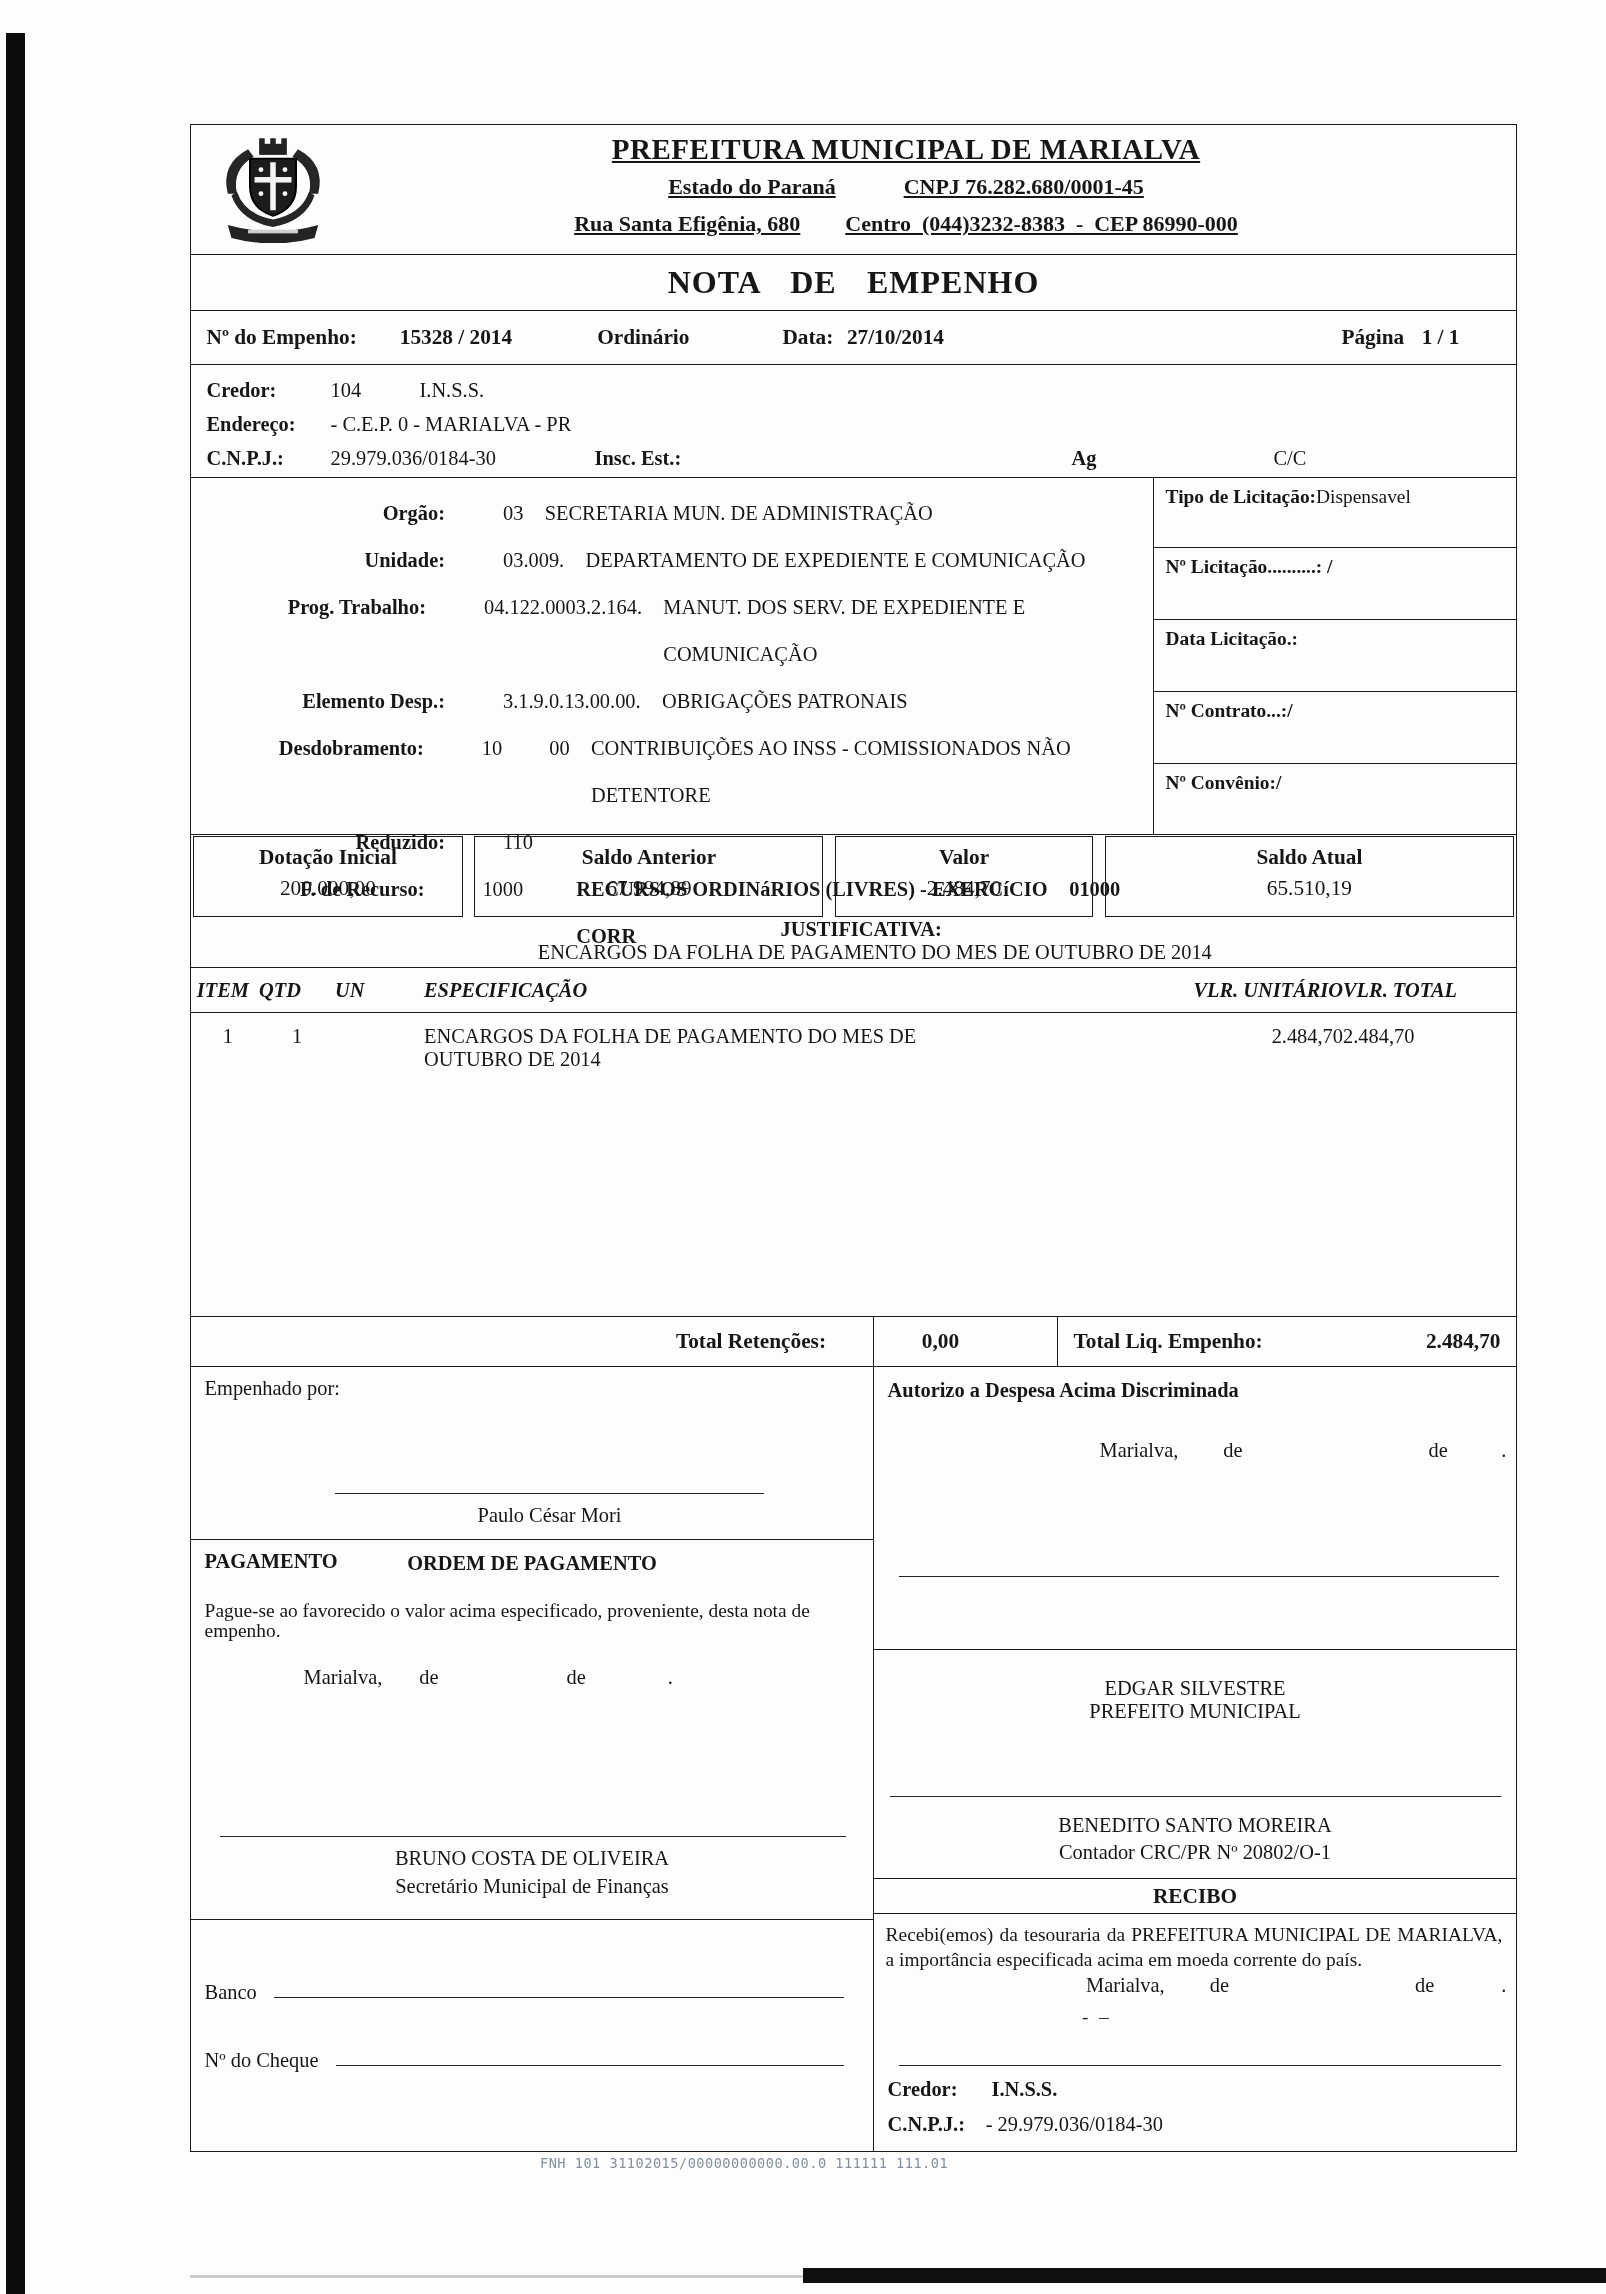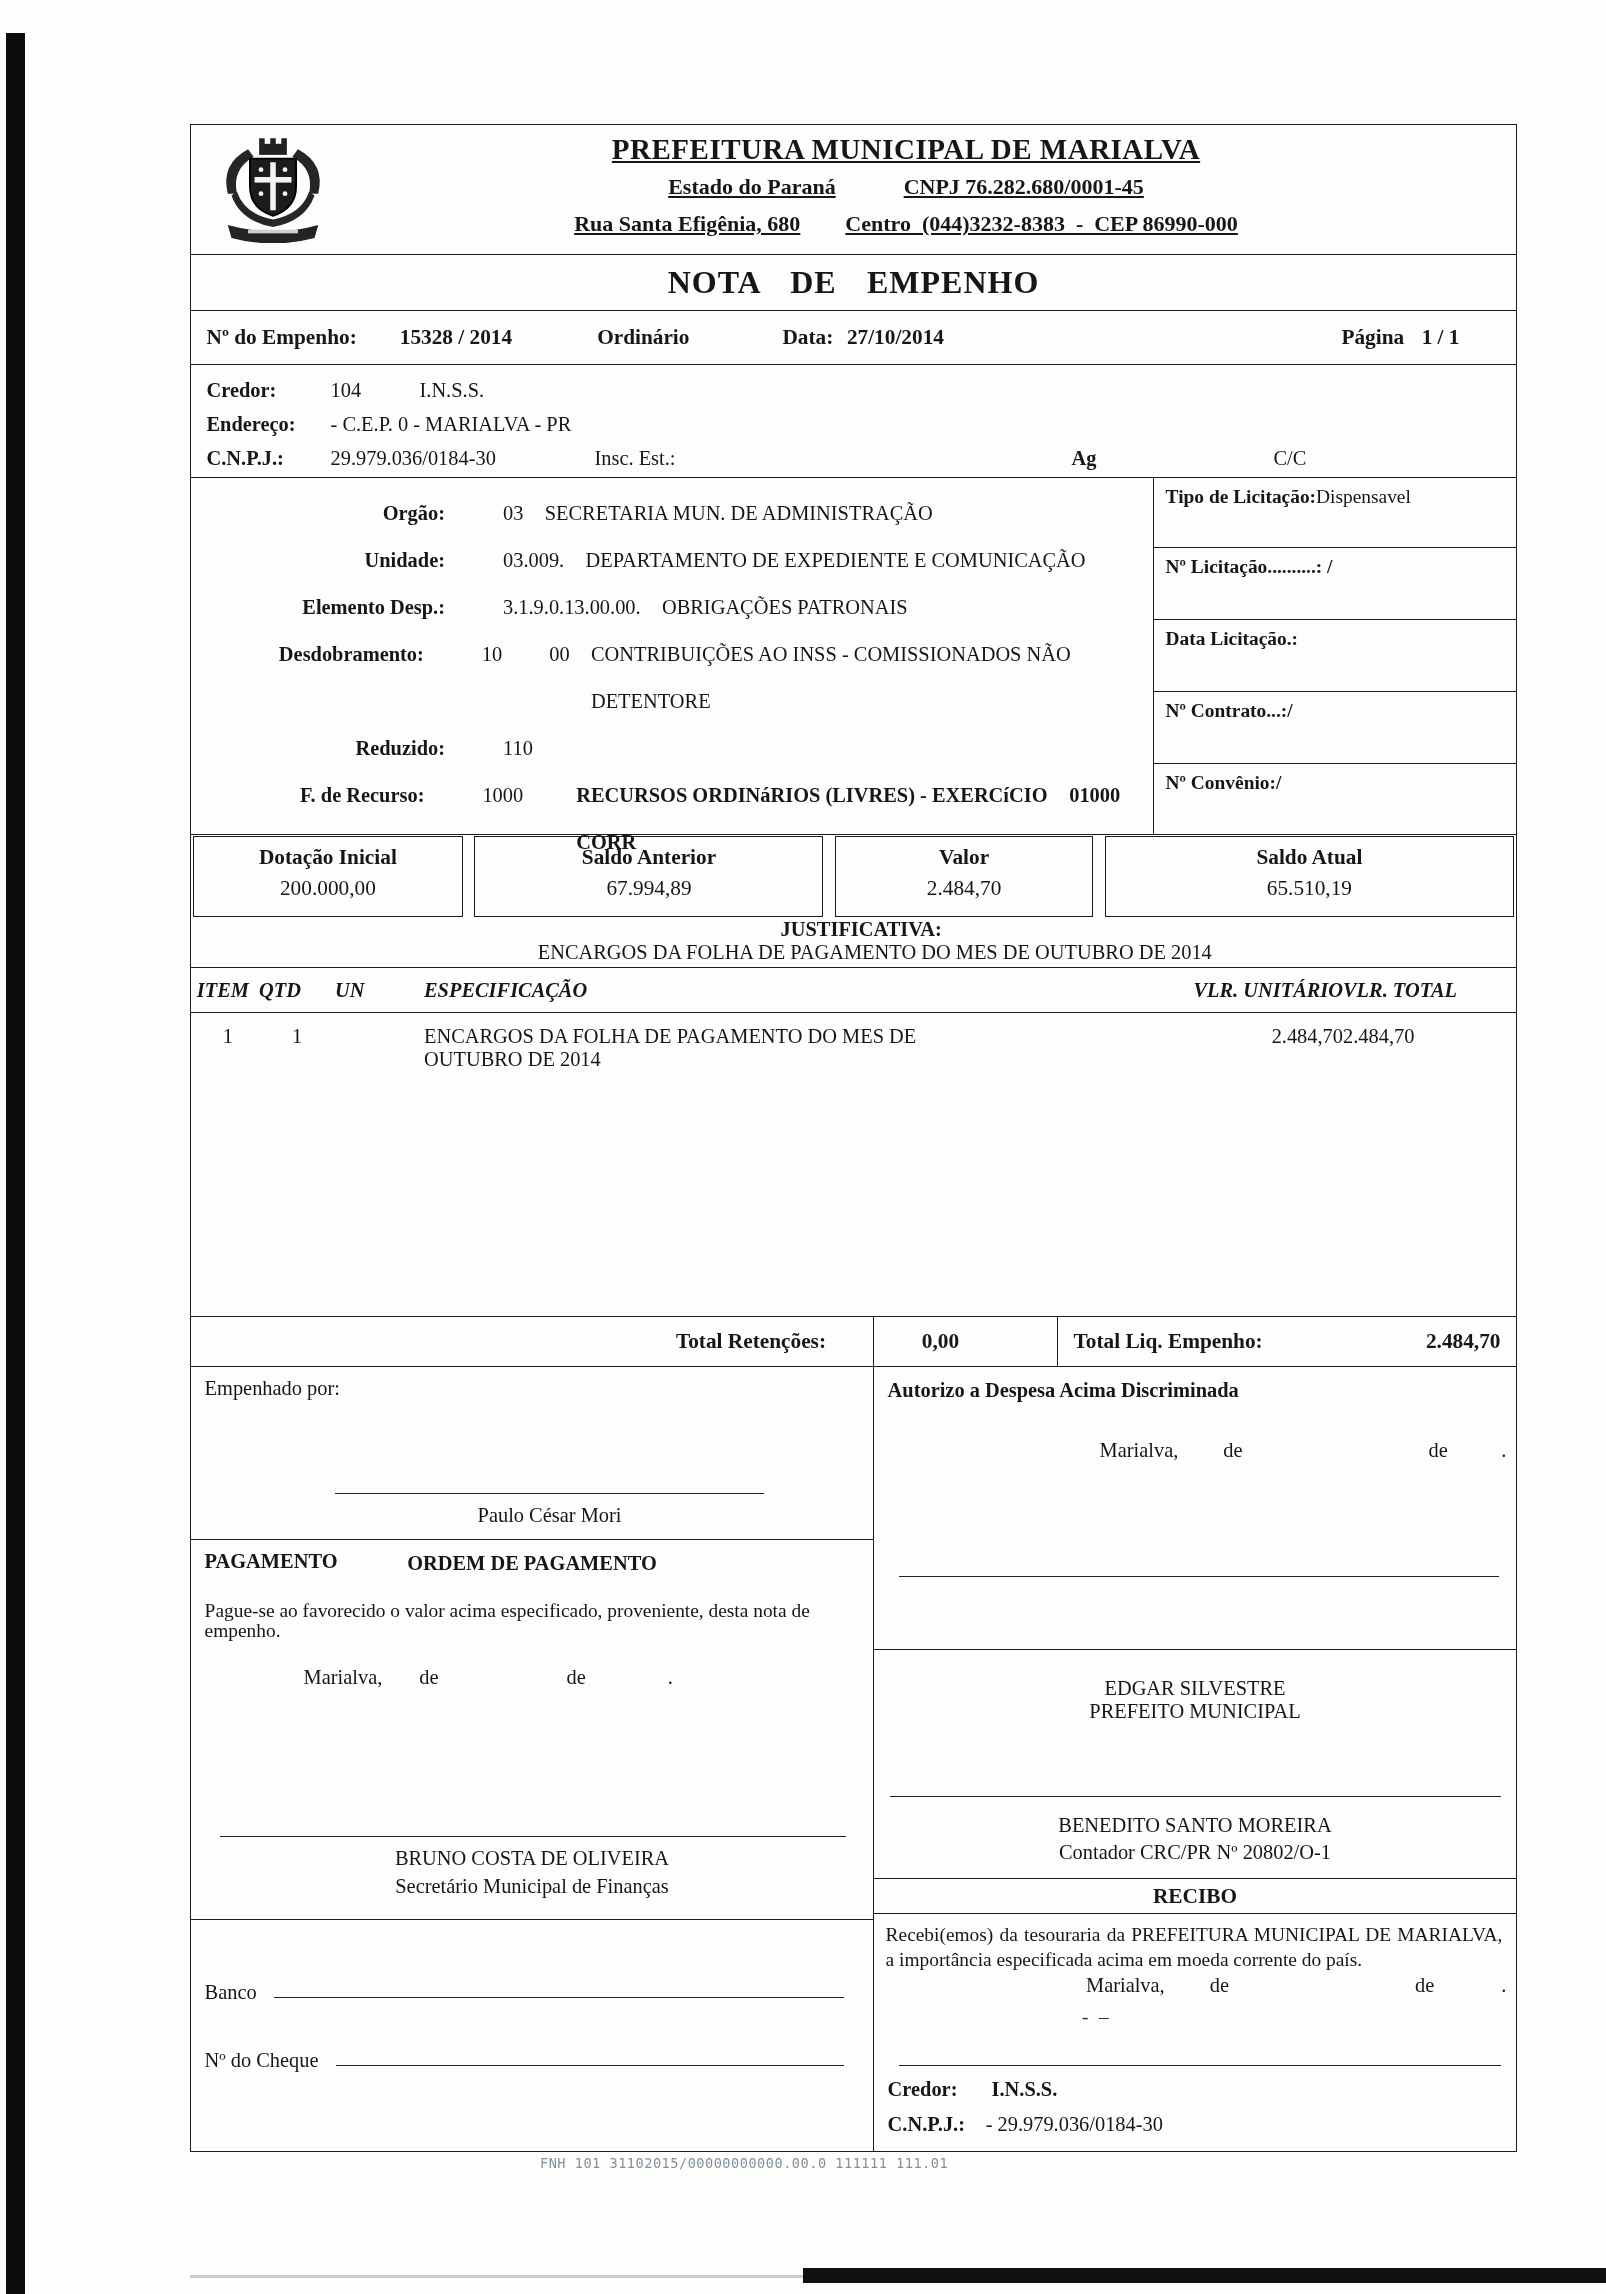--- a/index.html
+++ b/index.html
@@ -41,21 +41,21 @@
   .e-datav{ margin-left:13.6px; }
   .e-pagl { margin-left:auto; }
   .e-pagv { margin-left:17.5px; margin-right:41px; }
 
   
   .credor { height:113px; padding:7.8px 0 0 15.5px; font-size:20.4px; }
   .c-row { display:flex; line-height:34px; }
   .c-label { font-weight:700; width:124px; }
   .c-cod { width:89px; }
   .c-cnpj { width:264px; }
-  .c-insc { font-weight:400; width:320px; }
+  .c-insc { font-weight:700; width:320px; }
   .c-ag { font-weight:700; margin-left:157px; }
   .c-cc { font-weight:400; margin-left:177px; }
 
   
   .class-block { height:357px; display:flex; }
   .class-left { flex:1; padding-top:11.6px; }
   .k-row { display:flex; line-height:47px; font-size:20.4px; padding-right:7.8px; }
   .k-label { width:254px; text-align:right; font-weight:700; }
   .k-code { margin-left:58px; }
   .k-code2 { margin-left:47px; }
@@ -240,20 +240,25 @@
           <span class="k-label">Orgão:</span>
           <span class="k-code">03</span>
           <span class="k-desc">SECRETARIA MUN. DE ADMINISTRAÇÃO</span>
         </div>
         <div class="k-row">
           <span class="k-label">Unidade:</span>
           <span class="k-code">03.009.</span>
           <span class="k-desc">DEPARTAMENTO DE EXPEDIENTE E COMUNICAÇÃO</span>
         </div>
         <div class="k-row">
+          <span class="k-label">Prog. Trabalho:</span>
+          <span class="k-code">04.122.0003.2.164.</span>
+          <span class="k-desc">MANUT. DOS SERV. DE EXPEDIENTE E COMUNICAÇÃO</span>
+        </div>
+        <div class="k-row">
           <span class="k-label">Elemento Desp.:</span>
           <span class="k-code">3.1.9.0.13.00.00.</span>
           <span class="k-desc">OBRIGAÇÕES PATRONAIS</span>
         </div>
         <div class="k-row">
           <span class="k-label">Desdobramento:</span>
           <span class="k-code">10</span>
           <span class="k-code2">00</span>
           <span class="k-desc">CONTRIBUIÇÕES AO INSS - COMISSIONADOS NÃO DETENTORE</span>
         </div>

